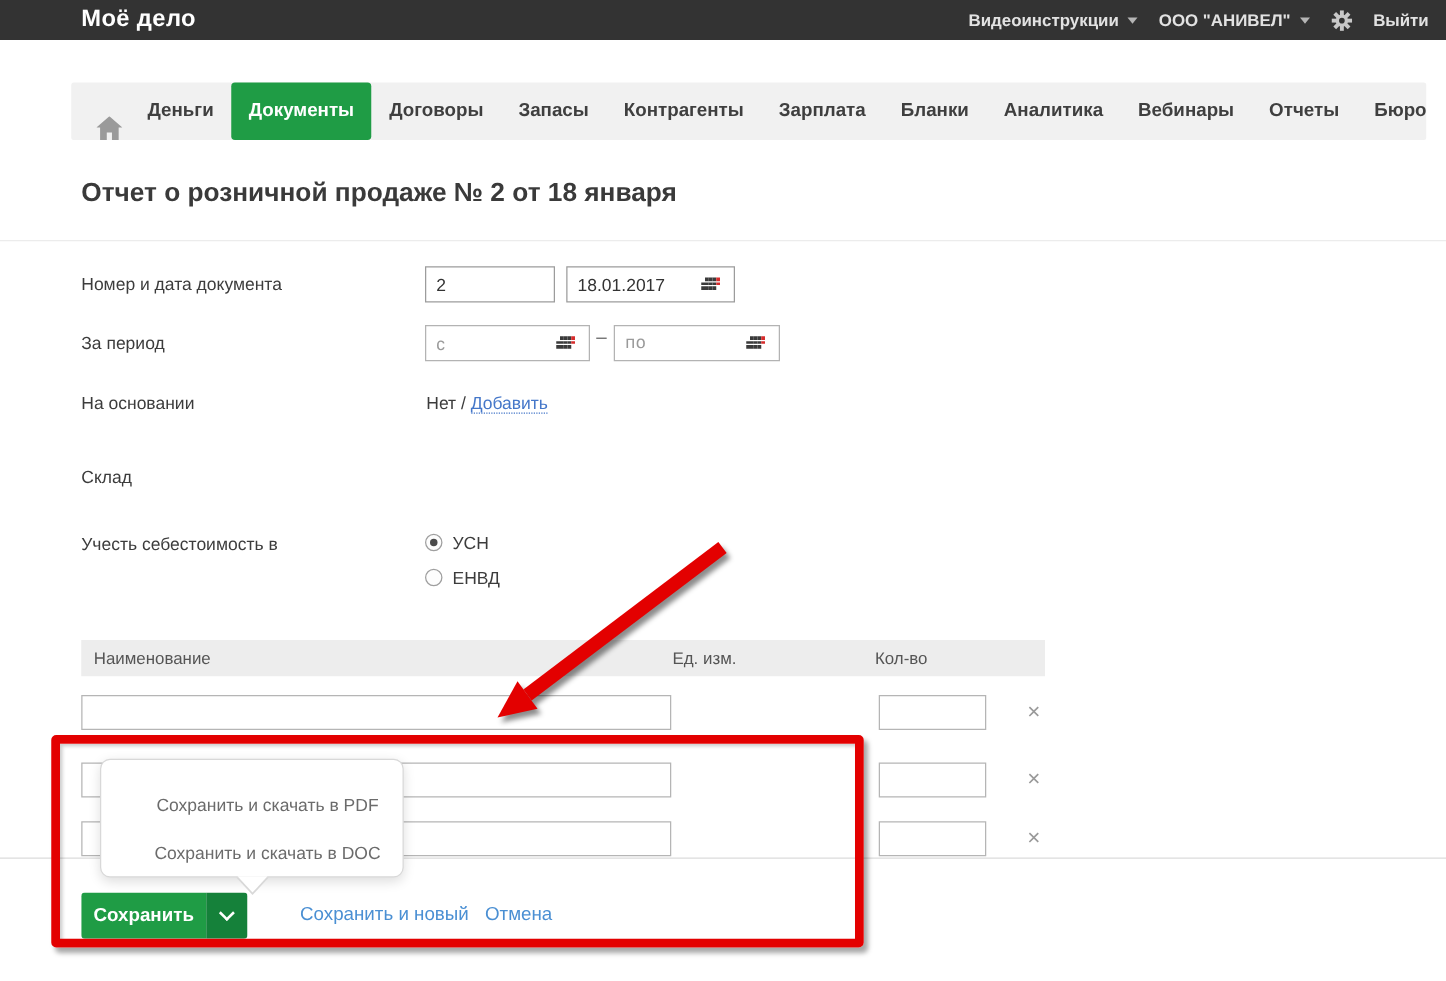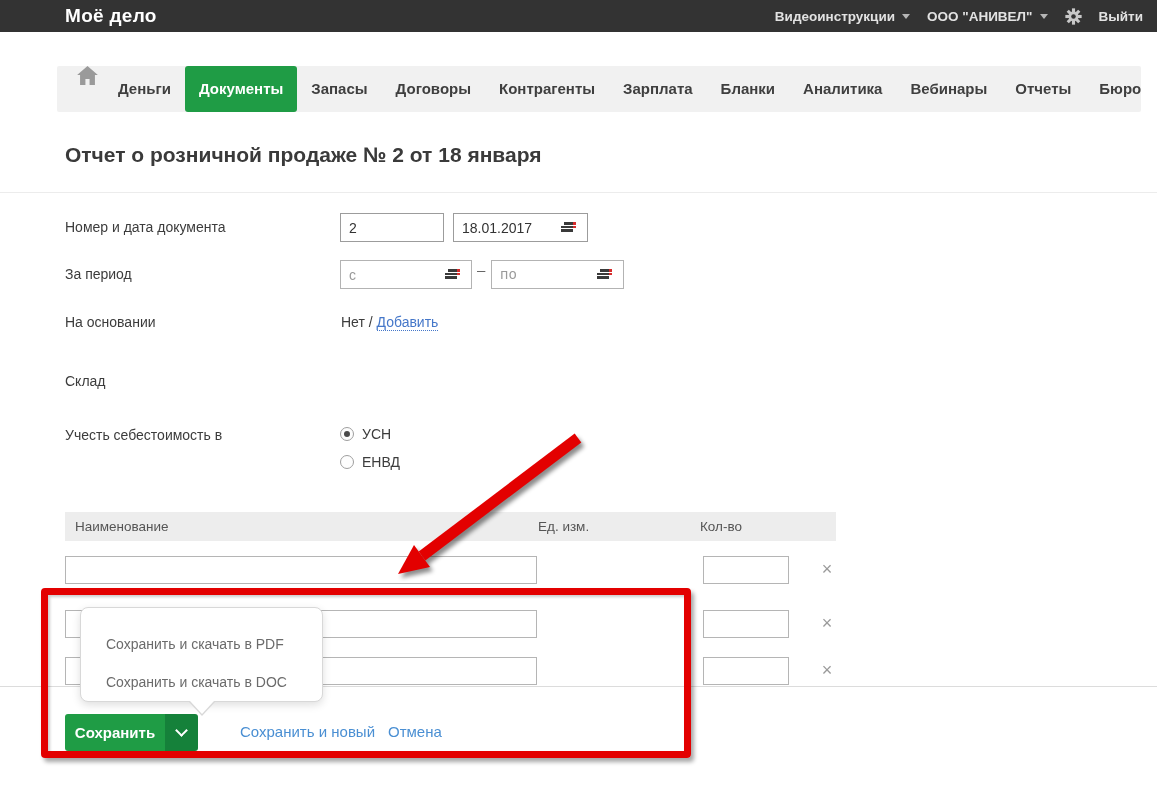--- a/index.html
+++ b/index.html
@@ -9,21 +9,21 @@
 
   
   .topbar { position:absolute; left:0; top:0; width:1157px; height:32px; background:#333333; display:flex; align-items:center; }
   .logo { position:absolute; left:65px; top:0; line-height:32px; color:#fff; font-weight:bold; font-size:19px; letter-spacing:.3px; cursor:pointer; }
   .topbar-right { position:absolute; right:14px; top:0; height:32px; display:flex; align-items:center; gap:17px; color:#e2e2e2; font-size:13.5px; font-weight:bold; }
   .topbar-item { display:flex; align-items:center; gap:7px; cursor:pointer; }
   .caret-down { width:0; height:0; border-left:4px solid transparent; border-right:4px solid transparent; border-top:5px solid #b5b5b5; }
   .gear { display:flex; align-items:center; }
 
   
-  .navbar { position:absolute; left:57px; top:66px; width:1084px; height:46px; background:#f1f1f1; border-radius:2px; display:flex; align-items:flex-start; }
+  .navbar { position:absolute; left:57px; top:66px; width:1084px; height:46px; background:#f1f1f1; border-radius:2px; display:flex; align-items:flex-end; }
   .home { margin:0 6px 0 20px; display:flex; align-items:center; cursor:pointer; }
   .tab { padding:0 14px; height:46px; line-height:46px; font-size:15px; font-weight:bold; color:#3f3f3f; cursor:pointer; white-space:nowrap; }
   .tab.active { background:#1f9c45; color:#fff; border-radius:3px; }
 
   
   .page-title { position:absolute; left:65px; top:143px; font-size:21px; font-weight:bold; color:#3a3a3a; }
   .title-divider { position:absolute; left:0; top:192px; width:1157px; height:1px; background:#ececec; }
 
   
   .flabel { position:absolute; left:65px; font-size:14px; color:#3c3c3c; }
@@ -58,21 +58,21 @@
   
   .save-btn { position:absolute; left:65px; top:714px; height:37px; display:flex; border-radius:3px; overflow:hidden; cursor:pointer; }
   .save-main { width:100px; background:#1f9c45; color:#fff; font-size:15px; font-weight:bold; display:flex; align-items:center; justify-content:center; }
   .save-caret { width:33px; background:#15813a; display:flex; align-items:center; justify-content:center; }
   .chev { width:9px; height:9px; border-right:2.5px solid #fff; border-bottom:2.5px solid #fff; transform:rotate(45deg); margin-top:-5px; }
   .flink { position:absolute; top:723px; font-size:15px; color:#4a8fd3; cursor:pointer; }
   .flink.new { left:240px; } .flink.cancel { left:388px; }
 
   
   .popup { position:absolute; left:80px; top:607px; width:243px; height:95px; background:#fff; border:1px solid #d8d8d8; border-radius:8px; box-shadow:0 3px 9px rgba(0,0,0,.13); z-index:40; padding:17px 0 0 25px; }
-  .popup-item { font-size:14px; color:#6b6b6b; line-height:38px; cursor:pointer; white-space:nowrap; }
+  .popup-item { font-size:14px; color:#6b6b6b; line-height:38px; cursor:pointer; white-space:nowrap;text-align:center; }
   .tail { position:absolute; left:108px; top:94px; width:0; height:0; border-left:13px solid transparent; border-right:13px solid transparent; border-top:14px solid #d8d8d8; }
   .tail::after { content:""; position:absolute; left:-12px; top:-15px; width:0; height:0; border-left:12px solid transparent; border-right:12px solid transparent; border-top:13px solid #fff; }
 
   
   .red-rect { position:absolute; left:41px; top:588px; width:650px; height:170px; border:7px solid #e30000; border-radius:4px; z-index:50; pointer-events:none; box-shadow:3px 4px 4px rgba(0,0,0,.35), inset 2px 2px 3px rgba(0,0,0,.2); }
   .arrow-svg { position:absolute; left:0; top:0; width:1157px; height:785px; z-index:50; pointer-events:none; }
 </style>
 </head>
 <body>
 
@@ -112,22 +112,22 @@
   </div>
 
   <div class="navbar">
     <div class="home">
       <svg width="21" height="19" viewBox="0 0 24 22" fill="#9a9a9a">
           <path d="M12 0l12 10.5h-3.4V22h-6.2v-7h-4.8v7H3.4V10.5H0z"></path>
         </svg>
     </div>
     <div class="tab">Деньги</div>
     <div class="tab active">Документы</div>
+    <div class="tab">Договоры</div>
     <div class="tab">Запасы</div>
-    <div class="tab">Договоры</div>
     <div class="tab">Контрагенты</div>
     <div class="tab">Зарплата</div>
     <div class="tab">Бланки</div>
     <div class="tab">Аналитика</div>
     <div class="tab">Вебинары</div>
     <div class="tab">Отчеты</div>
     <div class="tab">Бюро</div>
   </div>
 
   <div class="page-title">Отчет о розничной продаже № 2 от 18 января</div>

